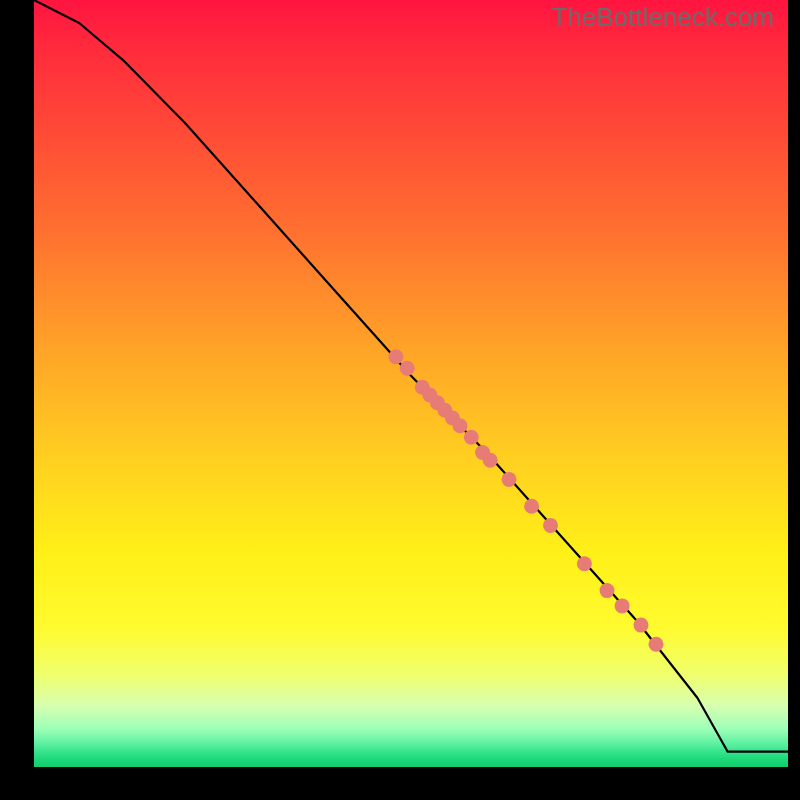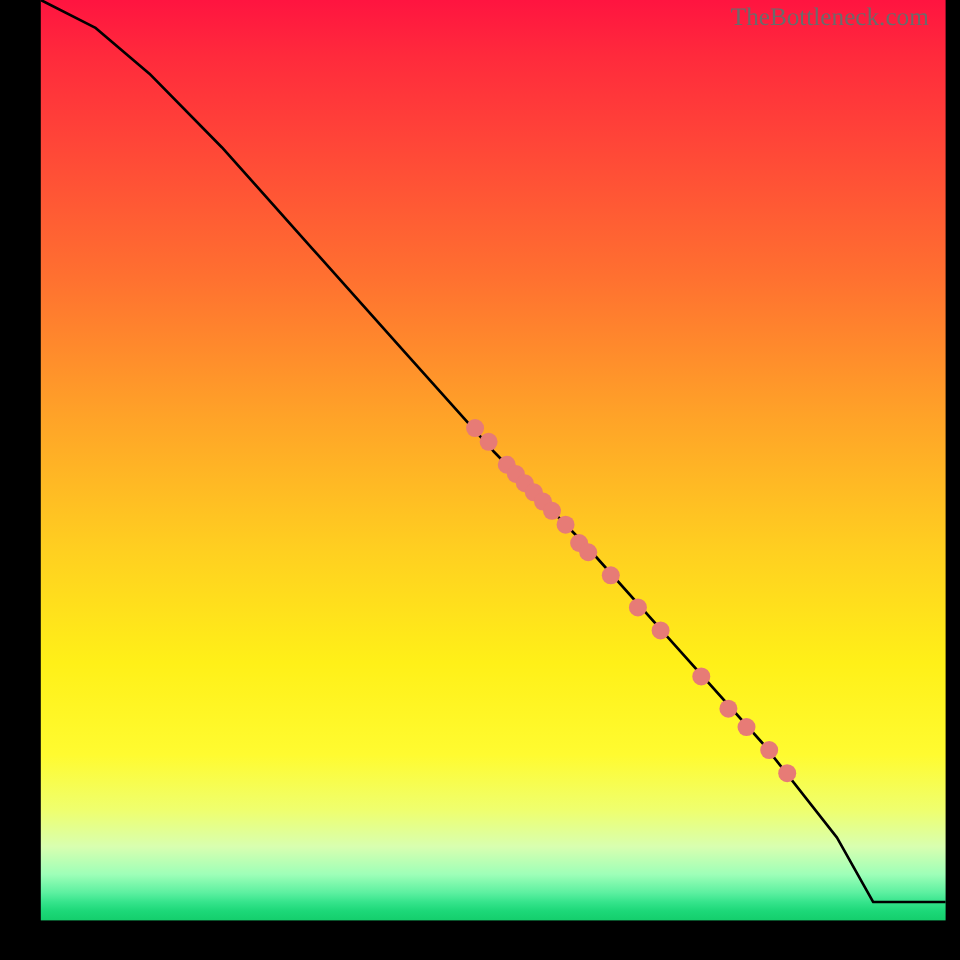--- a/index.html
+++ b/index.html
@@ -41,23 +41,23 @@
       #36e48c 98%,
       #1cd878 99%,
       #14ce6c 100%
     );
   }
   .watermark {
     position: absolute;
     top: 2px;
     right: 14px;
     color: #6b6b6b;
-    font-size: 21px;
+    font-size: 26px;
     font-weight: 400;
-    font-family: Liberation Serif, serif;
+    font-family: Liberation Sans, sans-serif;
     user-select: none;
   }
   svg.curve {
     position: absolute;
     left: 0;
     top: 0;
     width: 754px;
     height: 767px;
     pointer-events: none;
   }

